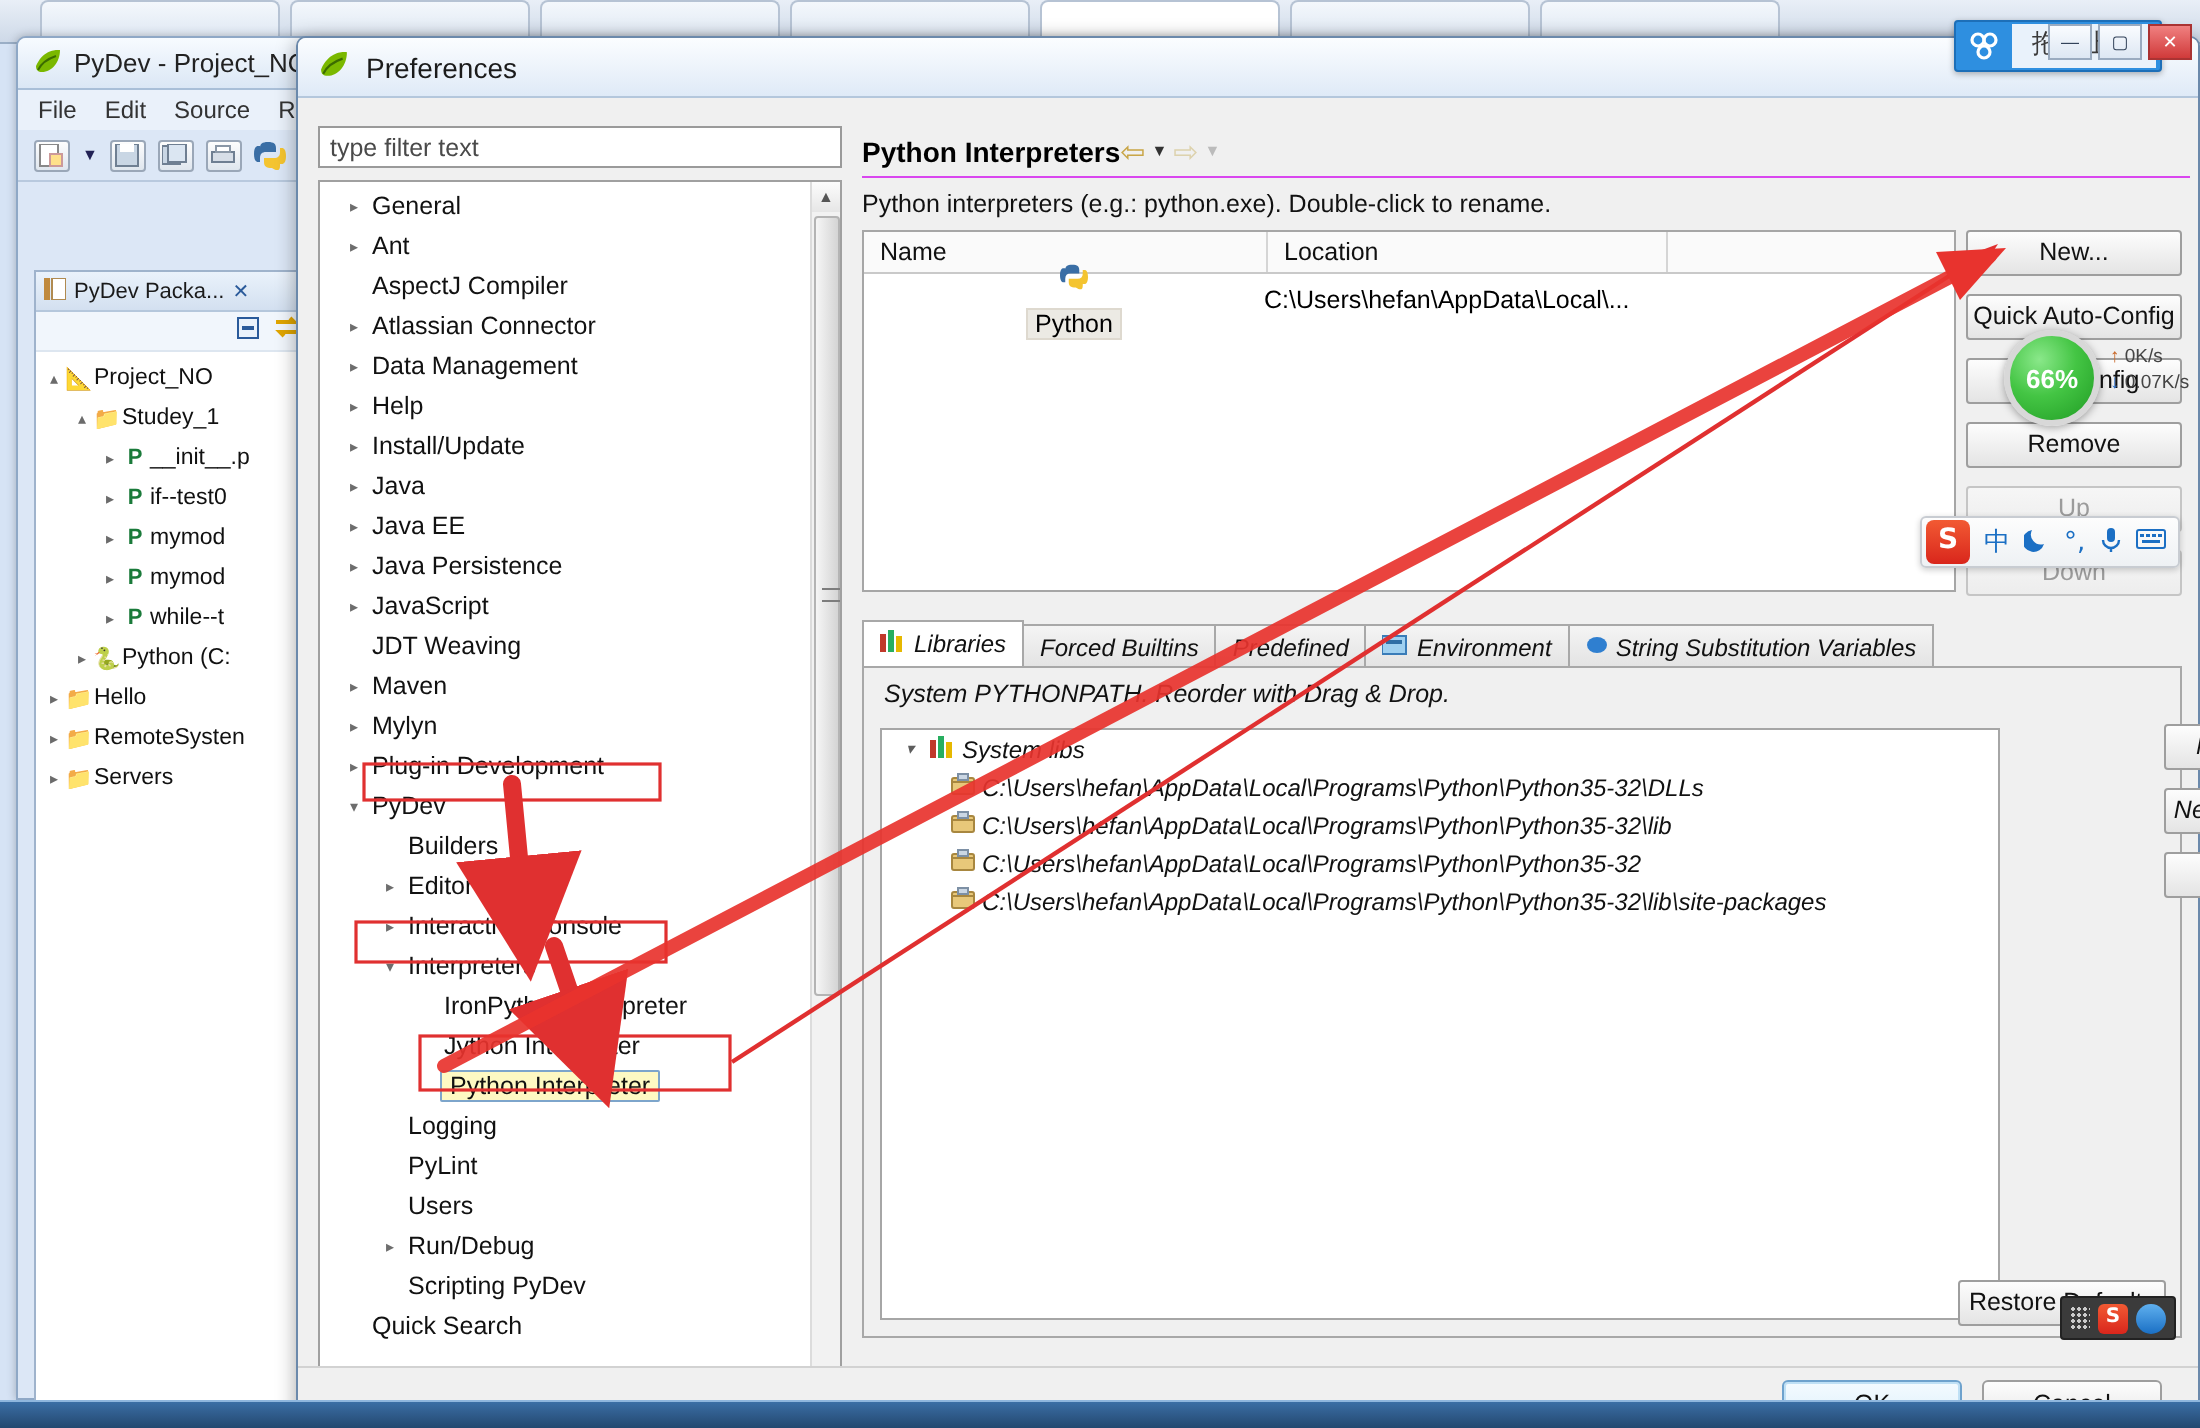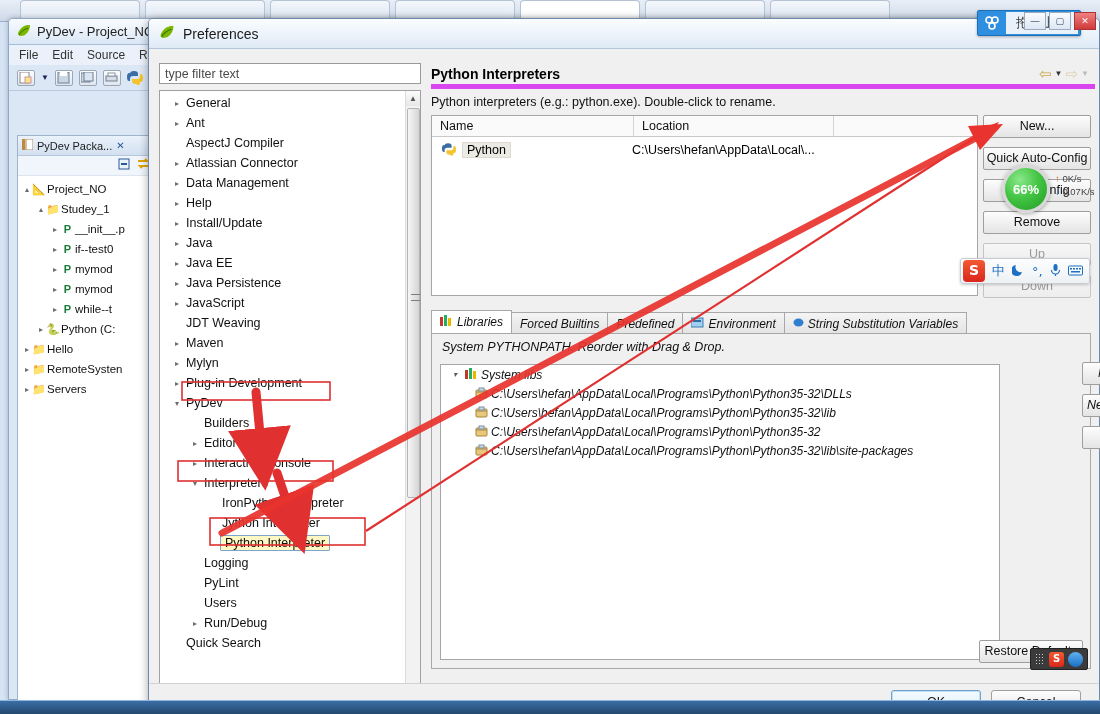--- a/index.html
+++ b/index.html
@@ -138,40 +138,40 @@
     border-top:1px solid #7d7d7d; border-bottom:1px solid #7d7d7d;
   }
   .vscroll .arr.bot { position:absolute; bottom:0; left:0; right:0; }
 
   
   .content {
     position:absolute; left:282px; top:10px; right:4px; bottom:4px;
   }
   .content-head {
     position:absolute; left:0; top:4px; right:0; height:26px;
-    display:flex; align-items:center; justify-content:space-between;
-    border-bottom:5px solid #d946ef;
+    display:flex; align-items:center; justify-content:flex-start;
+    border-bottom:1px solid #d946ef;
   }
   .content-title { font-size:14px; font-weight:bold; color:#000; }
   .navbtns { display:flex; align-items:center; gap:3px; padding-right:6px; }
   .navarrow { font-size:15px; color:#c9a648; }
   .navarrow.dim { color:#ddd2ad; }
   .caret { font-size:8px; color:#333; }
 
   .desc { position:absolute; left:0; top:36px; font-size:12.5px; color:#111; }
 
   .table-box {
     position:absolute; left:0; top:56px; width:547px; height:181px;
     border:1px solid #a6a6a6; background:#fff;
   }
   .thead { display:flex; height:21px; background:#fafafa;
      border-bottom:1px solid #c9c9c9; font-size:12.5px; color:#111; }
   .th { padding:3px 0 0 8px; border-right:1px solid #d5d5d5; }
   .trow { display:flex; align-items:center; height:22px; font-size:12.5px; padding-top:4px;}
-  .cell-name { width:200px; padding-left:10px; display:flex; align-items:center; gap:6px;}
+  .cell-name { width:200px; padding-left:10px; display:flex; align-items:center; gap:6px;flex-direction:column;}
   .name-chip { background:#eceae4; border:1px solid #ded9cf; padding:0 4px; }
 
   .btncol {
     position:absolute; left:552px; top:56px; width:108px;
   }
   .ebtn {
     display:block; width:108px; height:23px; margin-bottom:9px;
     background:linear-gradient(#fdfdfd,#e4e4e4);
     border:1px solid #9e9e9e; border-radius:2px;
     font-family:"Liberation Sans",sans-serif; font-size:12.5px; color:#111;
@@ -576,20 +576,24 @@
               <span class="arrow"></span>
               <span class="lbl">PyLint</span>
             </div>
             <div class="ptree-row" style="padding-left: 28px;">
               <span class="arrow"></span>
               <span class="lbl">Users</span>
             </div>
             <div class="ptree-row" style="padding-left: 28px;">
               <span class="arrow">▸</span>
               <span class="lbl">Run/Debug</span>
+            </div>
+            <div class="ptree-row" style="padding-left: 28px;">
+              <span class="arrow"></span>
+              <span class="lbl">Scripting PyDev</span>
             </div>
             <div class="ptree-row" style="padding-left: 10px;">
               <span class="arrow"></span>
               <span class="lbl">Quick Search</span>
             </div>
           </div>
         <div class="vscroll">
           <div class="arr">▲</div>
           <div class="thumb">
             <div class="grip"></div>

